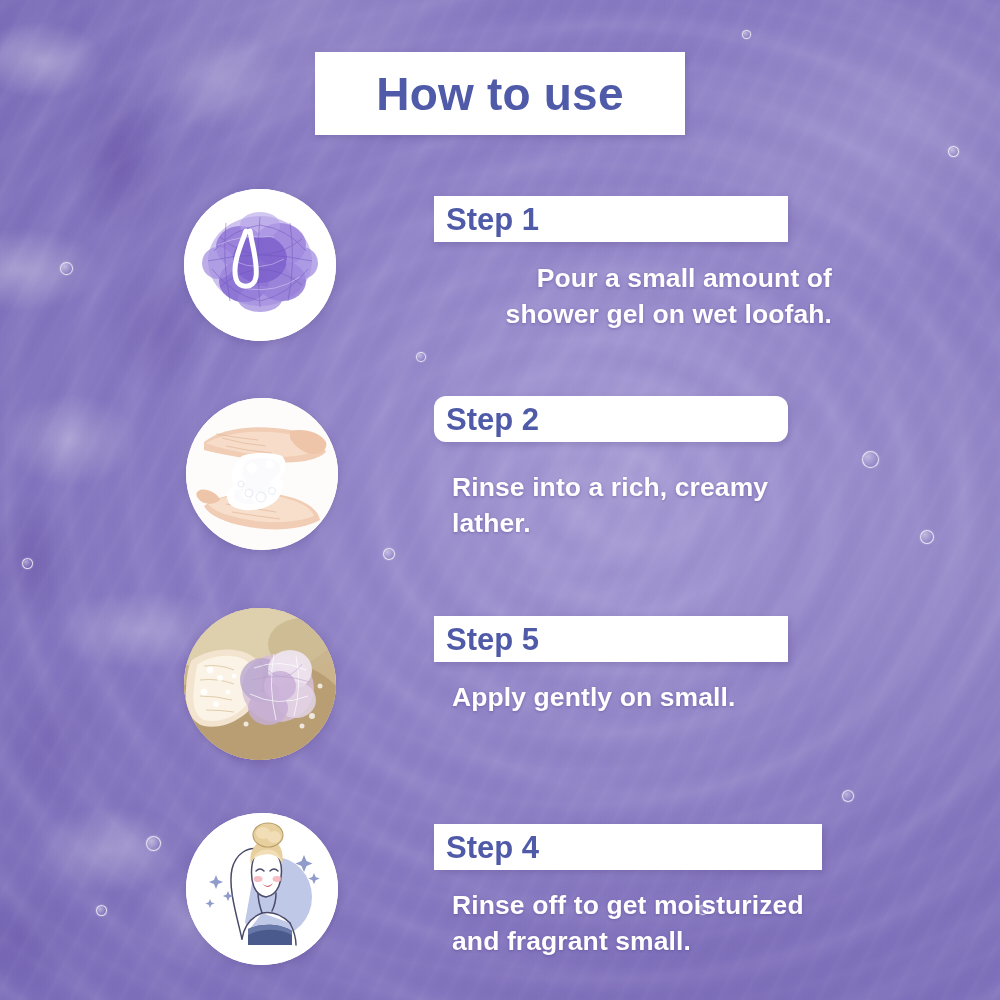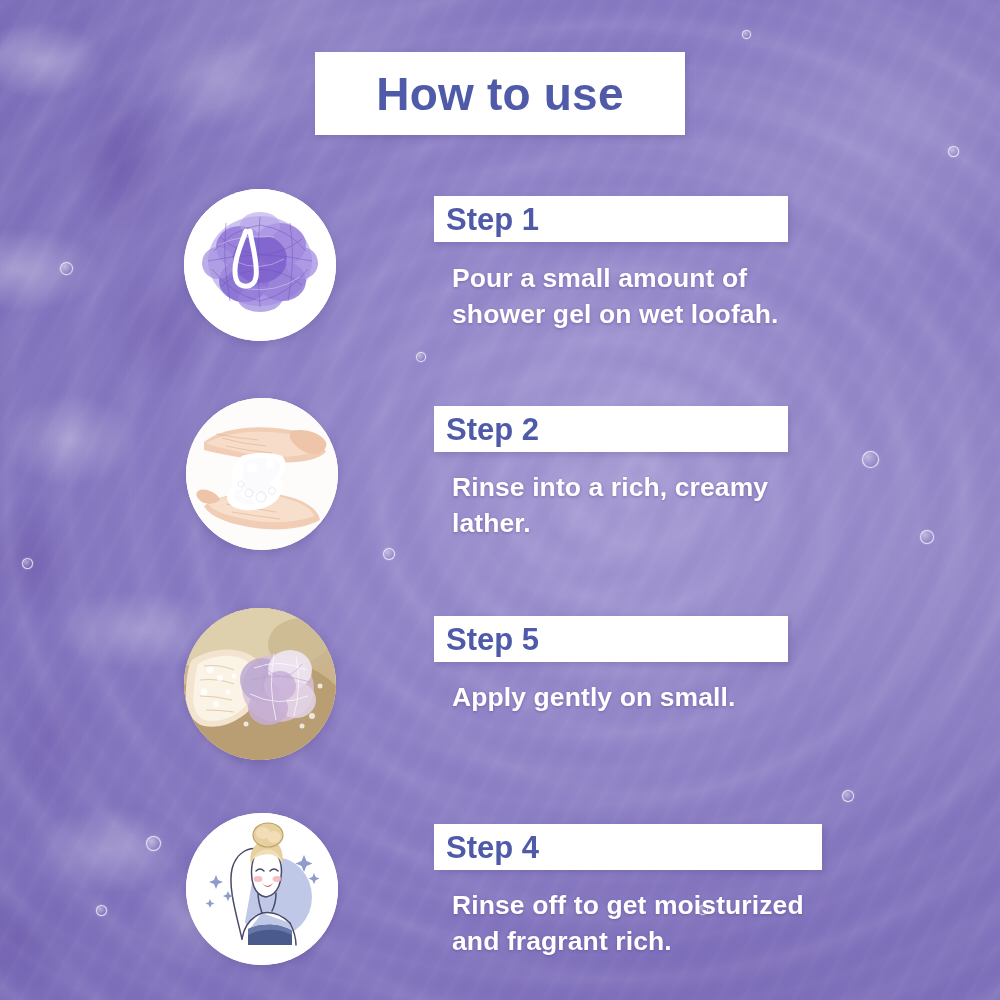--- a/index.html
+++ b/index.html
@@ -224,21 +224,21 @@
           <path d="M50 72 Q76 84 100 70"></path>
         </g>
         <path d="M62 42 C56 58 48 76 52 90 C55 100 70 100 72 88 C74 74 68 56 66 42" stroke="#ffffff" stroke-width="5" fill="none" stroke-linecap="round"></path>
       </g>
     </svg>
   </div>
 
   <div class="panel step-panel" style="left:434px;top:196px;width:354px;height:46px;">
     <span class="step-label">Step 1</span>
   </div>
-  <div class="step-body" style="left:452px;top:261px;width:380px;">Pour a small amount of shower gel on wet loofah.</div>
+  <div class="step-body" style="left:452px;top:261px;width:380px;text-align:right;">Pour a small amount of shower gel on wet loofah.</div>
 
   <div class="circle" style="left:186px;top:398px;">
     <svg viewBox="0 0 152 152">
       <rect width="152" height="152" fill="#fdfcfb"></rect>
       <g>
         <path d="M18 44 C36 30 70 26 104 32 C124 36 136 44 140 54 C132 62 112 66 88 64 C60 61 34 56 18 52 Z" fill="#f0cdb4"></path>
         <path d="M20 45 C40 34 72 31 102 36 C118 39 128 45 132 52 C120 58 100 60 80 58 C54 55 32 50 20 45 Z" fill="#f7ddc9"></path>
         <path d="M104 33 C118 30 134 34 140 44 C142 50 136 56 128 56 C118 56 108 48 104 40 Z" fill="#eec5a9"></path>
         <g stroke="#e0b394" stroke-width="0.8" fill="none" opacity="0.8">
           <path d="M36 40 Q56 46 80 48"></path>
@@ -268,21 +268,21 @@
         <g fill="none" stroke="#dfe3ef" stroke-width="0.8" opacity="0.9">
           <circle cx="63" cy="95" r="4"></circle>
           <circle cx="75" cy="99" r="5"></circle>
           <circle cx="86" cy="93" r="3.5"></circle>
           <circle cx="55" cy="86" r="3"></circle>
         </g>
       </g>
     </svg>
   </div>
 
-  <div class="panel step-panel" style="left:434px;top:406px;width:354px;height:46px;">
+  <div class="panel step-panel" style="left:434px;top:396px;width:354px;height:46px;border-radius:12px;">
     <span class="step-label">Step 2</span>
   </div>
   <div class="step-body" style="left:452px;top:470px;width:380px;">Rinse into a rich, creamy lather.</div>
 
   <div class="circle" style="left:184px;top:608px;">
     <svg viewBox="0 0 152 152">
       <rect width="152" height="152" fill="#cbb48c"></rect>
       <ellipse cx="76" cy="110" rx="90" ry="60" fill="#b99e74"></ellipse>
       <ellipse cx="60" cy="26" rx="90" ry="40" fill="#ded0ad"></ellipse>
       <ellipse cx="118" cy="36" rx="34" ry="26" fill="#c9b68f" opacity="0.8"></ellipse>
@@ -382,15 +382,15 @@
         <path d="M30 62 l2 5 5 2 -5 2 -2 5 -2 -5 -5 -2 5 -2 z"></path>
         <path d="M42 78 l1.5 3.6 3.6 1.5 -3.6 1.5 -1.5 3.6 -1.5 -3.6 -3.6 -1.5 3.6 -1.5 z"></path>
         <path d="M24 86 l1.3 3.2 3.2 1.3 -3.2 1.3 -1.3 3.2 -1.3 -3.2 -3.2 -1.3 3.2 -1.3 z"></path>
       </g>
     </svg>
   </div>
 
   <div class="panel step-panel" style="left:434px;top:824px;width:388px;height:46px;">
     <span class="step-label">Step 4</span>
   </div>
-  <div class="step-body" style="left:452px;top:888px;width:400px;">Rinse off to get moisturized and fragrant rich.</div>
+  <div class="step-body" style="left:452px;top:888px;width:400px;">Rinse off to get moisturized and fragrant small.</div>
 
 </div>
 
 </body></html>

